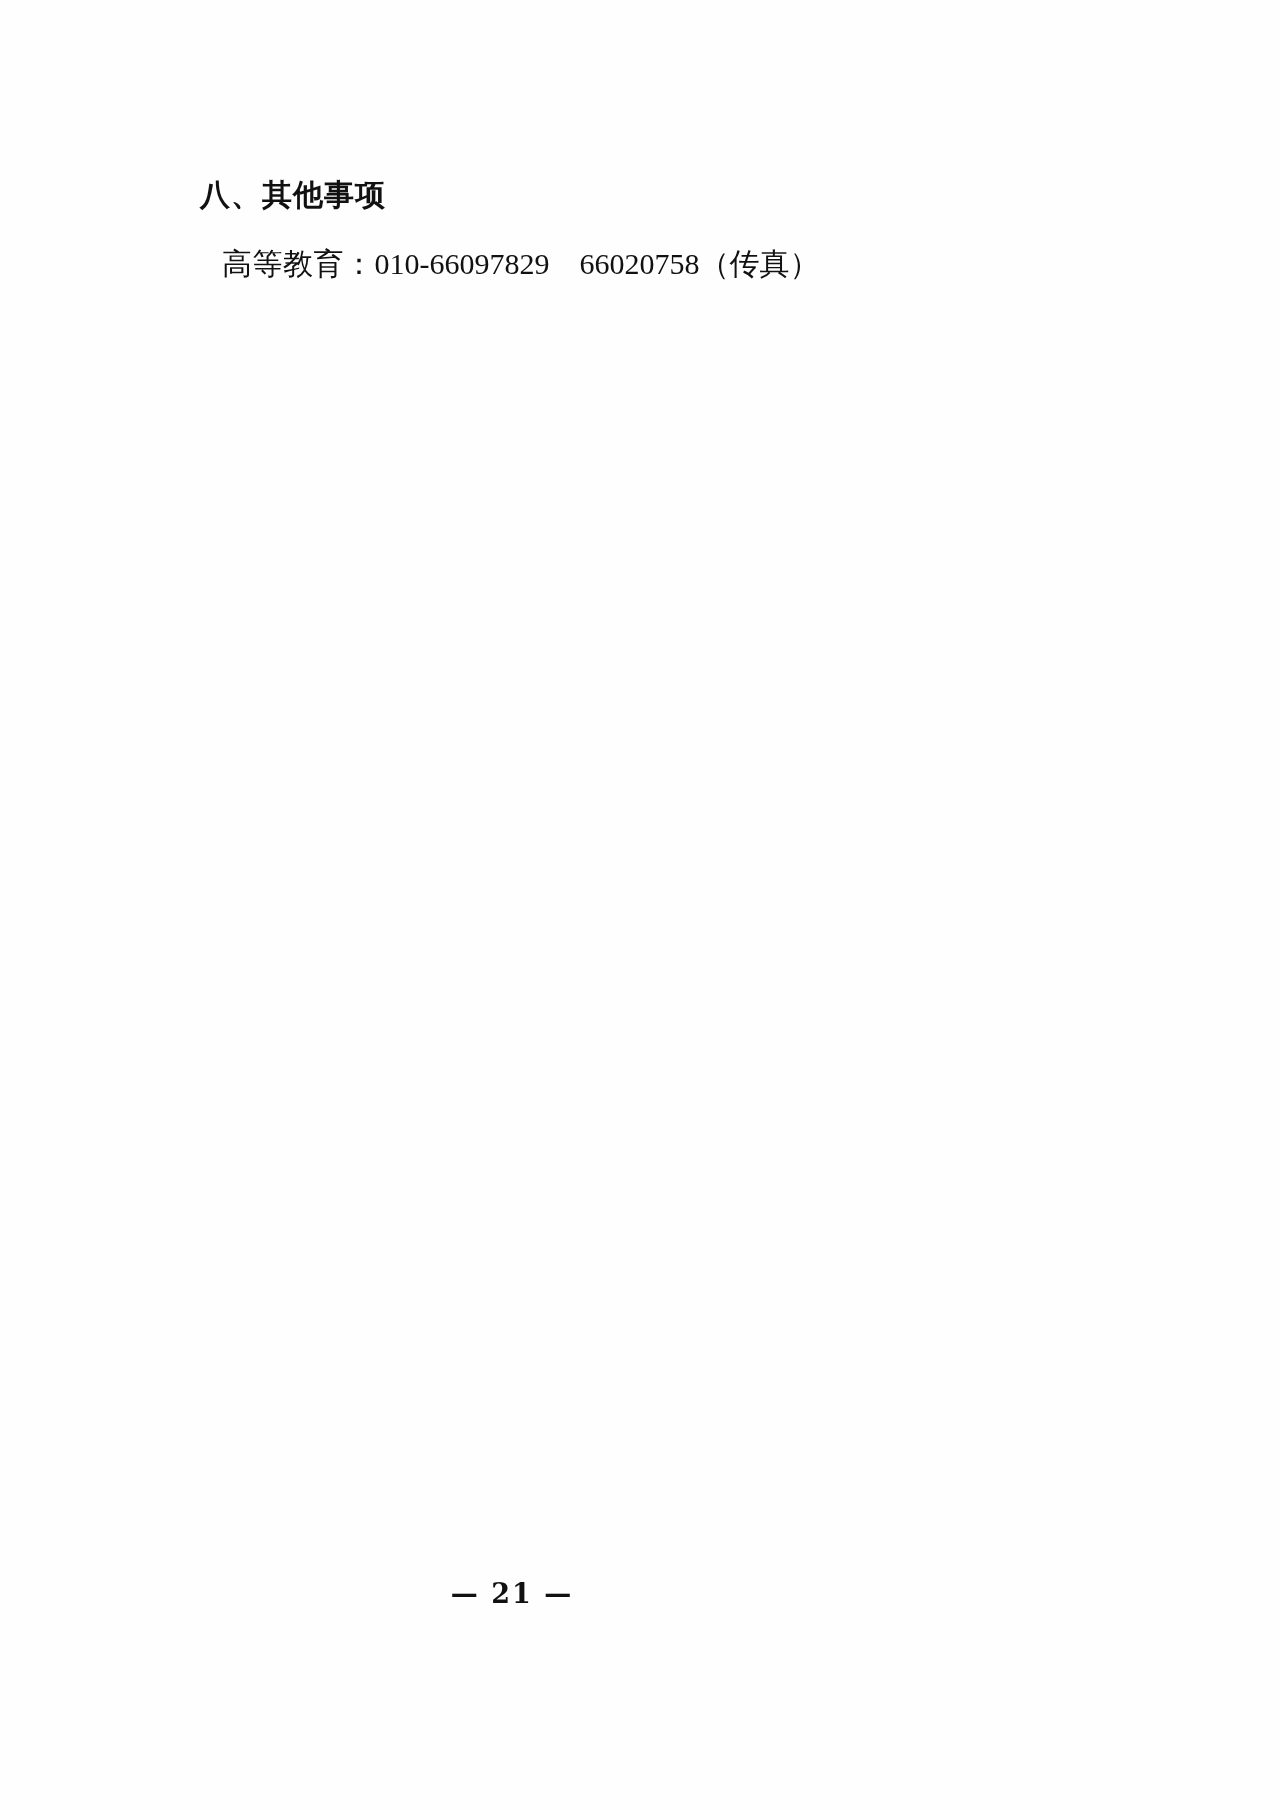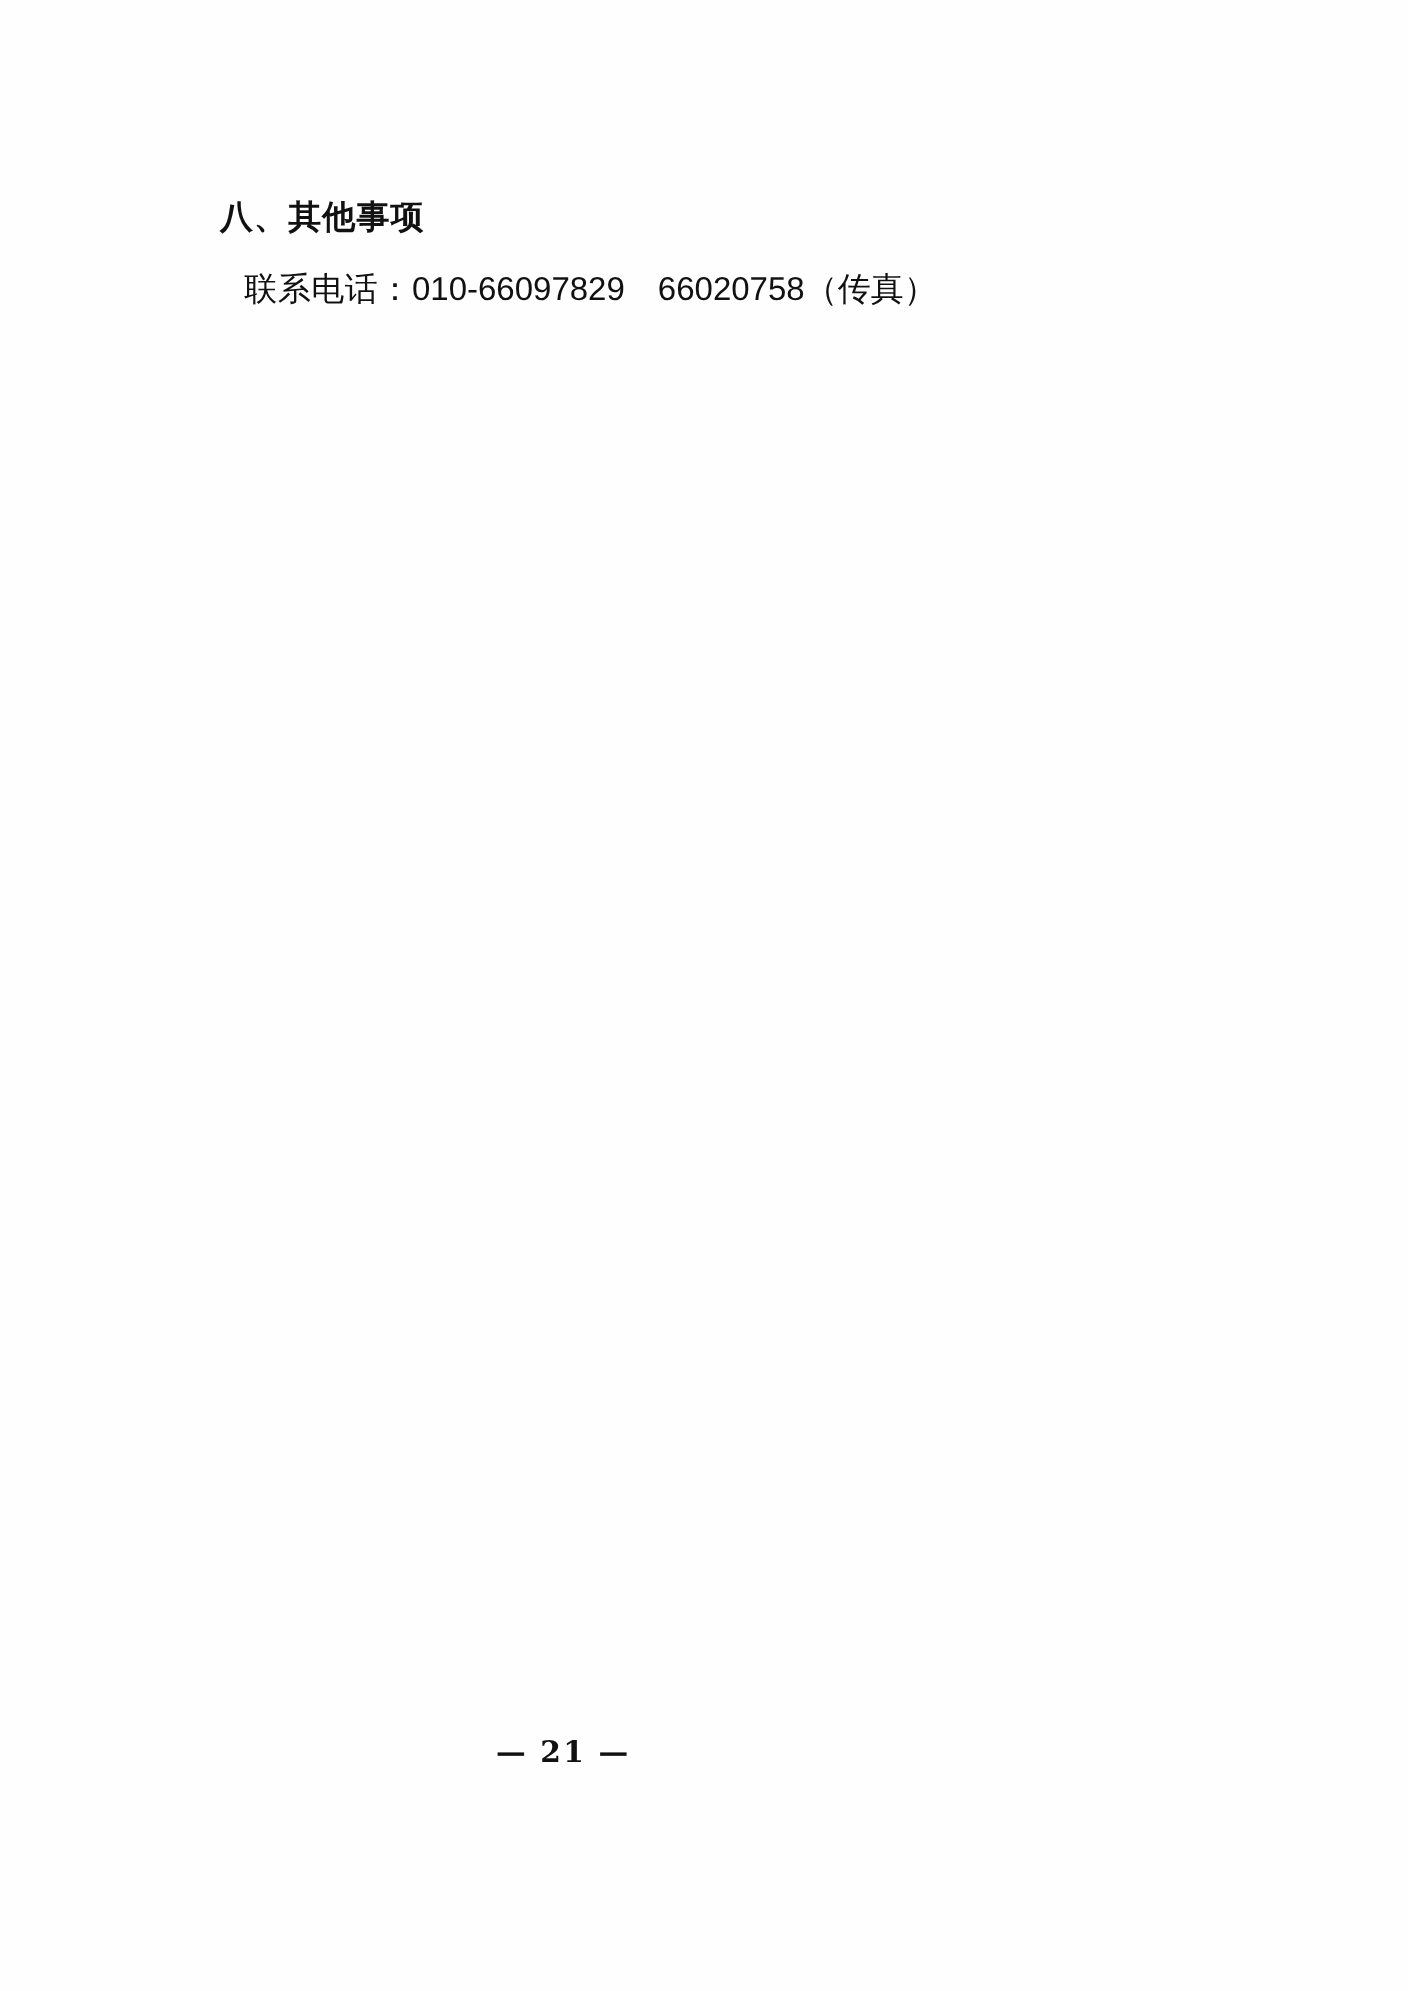--- a/index.html
+++ b/index.html
@@ -23,21 +23,21 @@
     height: 1810px;
     background: #fefefe;
   }
   .content {
     position: absolute;
     left: 160px;
     top: 175px;
     width: 960px;
   }
   .section-heading {
-    font-family: Liberation Sans, sans-serif;
+    font-family: Liberation Mono, monospace;
     font-weight: bold;
     font-size: 30px;
     letter-spacing: 1px;
     margin: 0 0 20px 0;
     padding-left: 40px;
     line-height: 1.5;
     color: #111111;
   }
   .body-para {
     font-size: 30px;
@@ -56,21 +56,21 @@
     margin: 0;
     padding-left: 62px;
     letter-spacing: 0.5px;
     color: #111111;
     white-space: pre;
   }
   .contact-line.tight {
     margin-top: 8px;
   }
   .latin {
-    font-family: Liberation Sans, sans-serif;
+    font-family: Liberation Serif, serif;
     letter-spacing: 0;
   }
   .page-footer {
     position: absolute;
     left: 0;
     top: 1578px;
     width: 1024px;
     text-align: center;
     font-family: "DejaVu Serif", "Liberation Serif", serif;
     font-weight: bold;
@@ -82,20 +82,20 @@
 </head>
 <body>
 
 <div class="page">
 
   <div class="content">
 
     <h2 class="section-heading">八、其他事项</h2>
 
 
-    <p class="contact-line tight"><span>联系电话：</span><span class="latin">010-66097829　66020758（传真）</span></p>
+    <p class="contact-line tight"><span>高等教育：</span><span class="latin">010-66097829　66020758（传真）</span></p>
 
 
   </div>
 
   <div class="page-footer">— 21 —</div>
 
 </div>
 
 </body></html>

